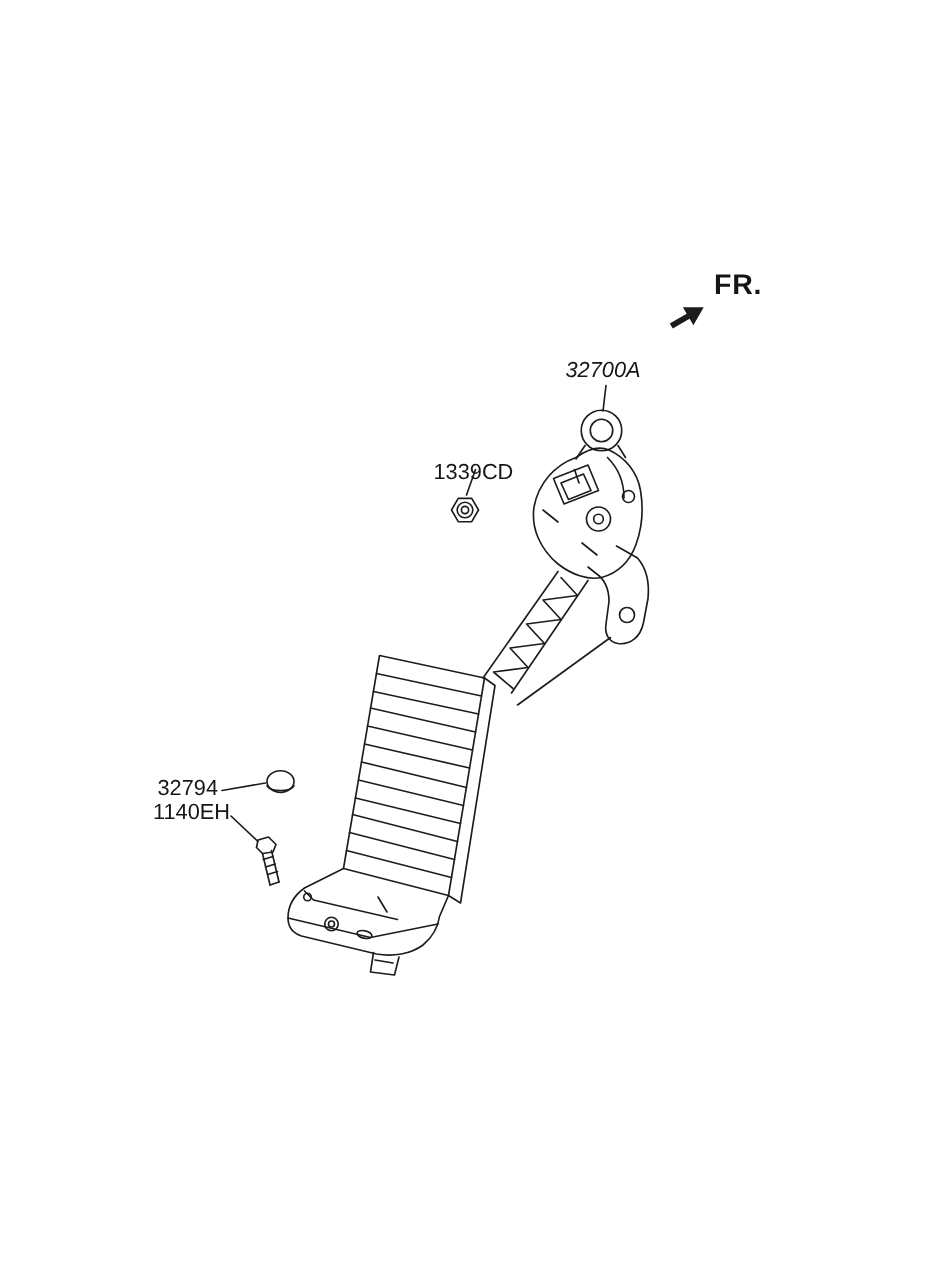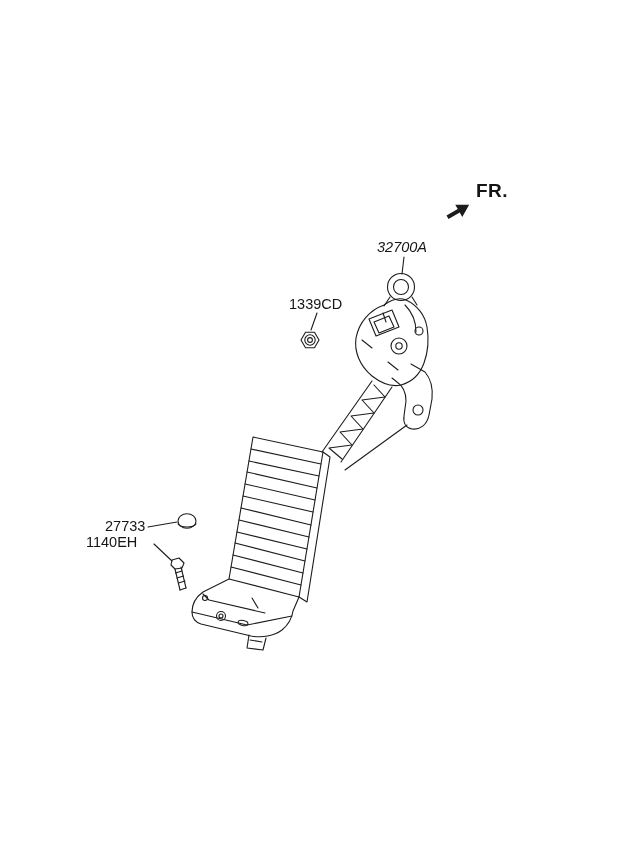--- a/index.html
+++ b/index.html
@@ -125,19 +125,19 @@
       <line x1="177" y1="578" x2="183.5" y2="576"></line>
       <line x1="178.5" y1="583" x2="185" y2="581"></line>
       <line x1="180" y1="590" x2="186" y2="588"></line>
     </g>
   </svg>
 
   <div class="label fr" style="left:476px; top:181px;">FR.</div>
 
   <div class="label" style="left:377px; top:240px;font-style:italic;">32700A</div>
 
-  <div class="label" style="left:289px; top:297px;text-align:center;">1339CD</div>
+  <div class="label" style="left:289px; top:308px;text-align:center;">1339CD</div>
 
-  <div class="label" style="left:105px; top:519px;">27733</div>
+  <div class="label" style="left:105px; top:519px;">32794</div>
 
-  <div class="label" style="left:86px; top:535px;">1140EH</div>
+  <div class="label" style="left:102px; top:535px;">1140EH</div>
 
 </div>
 
 </body></html>

